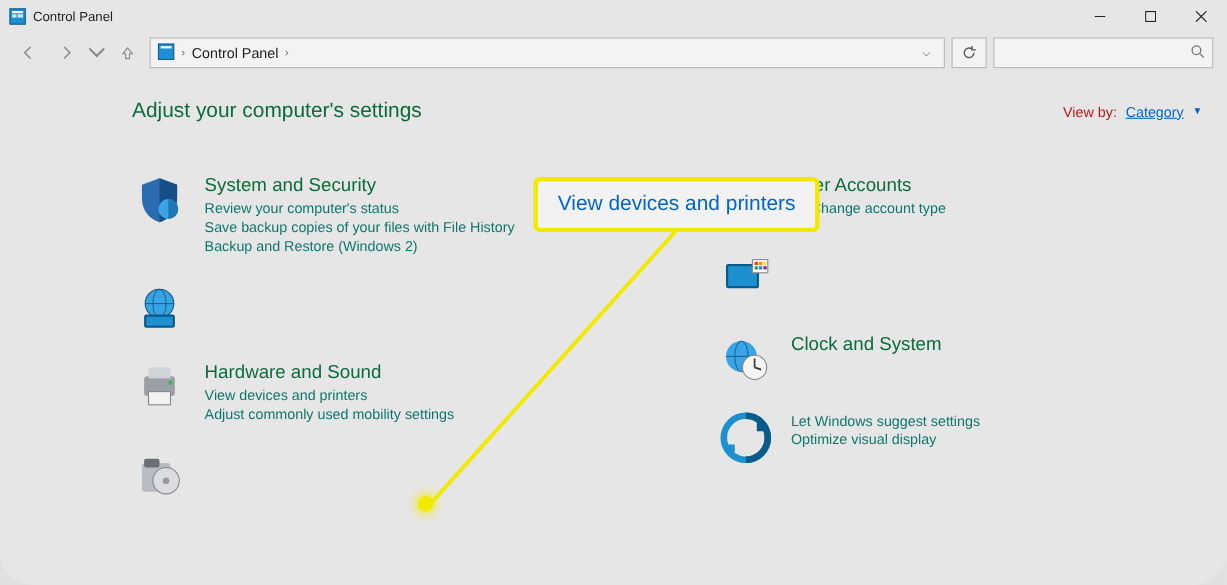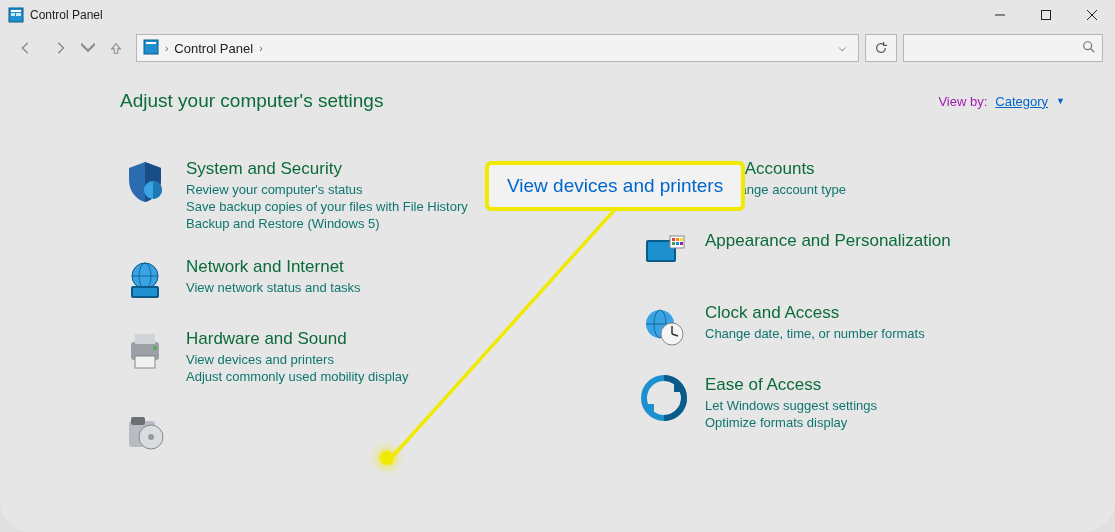--- a/index.html
+++ b/index.html
@@ -76,40 +76,40 @@
 .search-box {
   width: 200px; height: 28px;
   border: 1px solid #b6b6b6;
   background: #f3f3f3;
   display: flex; align-items: center;
   padding: 0 6px;
 }
 .search-box .mag { margin-left: auto; color: #666; }
 
 .content {
-  padding: 24px 50px 20px 120px;
+  padding: 24px 22px 20px 120px;
   position: relative;
 }
 .heading-row {
   display: flex;
   align-items: center;
 }
 .page-heading {
   font-size: 19px;
   color: #0b6b3a;
   font-weight: 400;
 }
 .viewby {
   margin-left: auto;
   display: flex;
   align-items: center;
   gap: 8px;
   font-size: 13px;
 }
-.viewby .label { color: #a21caf; }
+.viewby .label { color: #b91c1c; }
 .viewby .value { color: #0066cc; text-decoration: underline; }
 .viewby .arrow { color: #0066cc; font-size: 9px; }
 
 .callout-box {
   position: absolute;
   top: 95px;
   left: 485px;
   border: 4px solid #f2e900;
   border-radius: 6px;
   background: #f2f2f2;
@@ -284,54 +284,50 @@
               <path d="M24 4 L40 10 V22 C40 34 32 42 24 44 C16 42 8 34 8 22 V10 Z" fill="#2b6cb0"></path>
               <path d="M24 4 L40 10 V22 C40 34 32 42 24 44 V4 Z" fill="#174e87"></path>
               <circle cx="32" cy="32" r="9" fill="#3aa3e3"></circle>
               <path d="M32 23 a9 9 0 0 1 0 18 z" fill="#2078b4"></path>
             </svg>
           </div>
           <div class="catbody">
             <div class="cattitle">System and Security</div>
             <a class="catlink">Review your computer's status</a>
             <a class="catlink">Save backup copies of your files with File History</a>
-            <a class="catlink">Backup and Restore (Windows 5)</a>
+            <a class="catlink">Backup and Restore (Windows 2)</a>
           </div>
         </div>
 
         <div class="category">
           <div class="caticon">
             <svg viewBox="0 0 48 48" width="48" height="48">
               <circle cx="24" cy="20" r="13" fill="#3aa3e3"></circle>
               <path d="M11 20 a13 13 0 0 1 26 0 a13 13 0 0 1 -26 0" fill="none" stroke="#0a5a8a" stroke-width="1"></path>
               <ellipse cx="24" cy="20" rx="6" ry="13" fill="none" stroke="#0a5a8a" stroke-width="0.8"></ellipse>
               <line x1="11" y1="20" x2="37" y2="20" stroke="#0a5a8a" stroke-width="0.8"></line>
               <rect x="10" y="30" width="28" height="12" rx="2" fill="#0a5a8a"></rect>
               <rect x="12" y="32" width="24" height="8" fill="#1d91d0"></rect>
             </svg>
           </div>
-          <div class="catbody">
-            <div class="cattitle">Network and Internet</div>
-            <a class="catlink">View network status and tasks</a>
-          </div>
         </div>
 
         <div class="category">
           <div class="caticon">
             <svg viewBox="0 0 48 48" width="48" height="48">
               <rect x="10" y="14" width="28" height="18" rx="3" fill="#9aa0a6"></rect>
               <rect x="14" y="6" width="20" height="10" fill="#d0d3d7"></rect>
               <rect x="14" y="28" width="20" height="12" fill="#f1f1f1" stroke="#888"></rect>
               <circle cx="34" cy="20" r="2" fill="#4caf50"></circle>
             </svg>
           </div>
           <div class="catbody">
             <div class="cattitle">Hardware and Sound</div>
             <a class="catlink">View devices and printers</a>
-            <a class="catlink">Adjust commonly used mobility display</a>
+            <a class="catlink">Adjust commonly used mobility settings</a>
           </div>
         </div>
 
         <div class="category">
           <div class="caticon">
             <svg viewBox="0 0 48 48" width="48" height="48">
               <rect x="8" y="12" width="26" height="26" rx="3" fill="#b8bcc2"></rect>
               <circle cx="30" cy="28" r="12" fill="#d9dce0" stroke="#888"></circle>
               <circle cx="30" cy="28" r="3" fill="#999"></circle>
               <rect x="10" y="8" width="14" height="8" rx="2" fill="#6a6f75"></rect>
@@ -374,55 +370,50 @@
               <rect x="8" y="12" width="26" height="18" fill="#1d91d0"></rect>
               <rect x="30" y="6" width="14" height="12" fill="#fff" stroke="#888"></rect>
               <rect x="32" y="8" width="3" height="3" fill="#e53935"></rect>
               <rect x="36" y="8" width="3" height="3" fill="#fb8c00"></rect>
               <rect x="40" y="8" width="3" height="3" fill="#fdd835"></rect>
               <rect x="32" y="12" width="3" height="3" fill="#43a047"></rect>
               <rect x="36" y="12" width="3" height="3" fill="#1e88e5"></rect>
               <rect x="40" y="12" width="3" height="3" fill="#8e24aa"></rect>
             </svg>
           </div>
-          <div class="catbody">
-            <div class="cattitle">Appearance and Personalization</div>
-          </div>
         </div>
 
         <div class="category">
           <div class="caticon">
             <svg viewBox="0 0 48 48" width="48" height="48">
               <circle cx="20" cy="22" r="14" fill="#3aa3e3"></circle>
               <ellipse cx="20" cy="22" rx="6" ry="14" fill="none" stroke="#0a5a8a" stroke-width="0.8"></ellipse>
               <line x1="6" y1="22" x2="34" y2="22" stroke="#0a5a8a" stroke-width="0.8"></line>
               <circle cx="32" cy="32" r="11" fill="#f5f5f5" stroke="#888"></circle>
               <line x1="32" y1="32" x2="32" y2="24" stroke="#333" stroke-width="1.5"></line>
               <line x1="32" y1="32" x2="38" y2="34" stroke="#333" stroke-width="1.5"></line>
             </svg>
           </div>
           <div class="catbody">
-            <div class="cattitle">Clock and Access</div>
-            <a class="catlink">Change date, time, or number formats</a>
+            <div class="cattitle">Clock and System</div>
           </div>
         </div>
 
         <div class="category">
           <div class="caticon">
             <svg viewBox="0 0 48 48" width="48" height="48">
               <circle cx="24" cy="24" r="20" fill="none" stroke="#1d91d0" stroke-width="6"></circle>
               <path d="M24 4 a20 20 0 0 1 0 40" fill="none" stroke="#0a5a8a" stroke-width="6"></path>
               <polygon points="34,10 44,18 34,18" fill="#0a5a8a"></polygon>
               <polygon points="14,38 4,30 14,30" fill="#1d91d0"></polygon>
             </svg>
           </div>
           <div class="catbody">
-            <div class="cattitle">Ease of Access</div>
             <a class="catlink">Let Windows suggest settings</a>
-            <a class="catlink">Optimize formats display</a>
+            <a class="catlink">Optimize visual display</a>
           </div>
         </div>
 
       </div>
     </div>
 
   </div>
 </div>
 
 </body></html>

